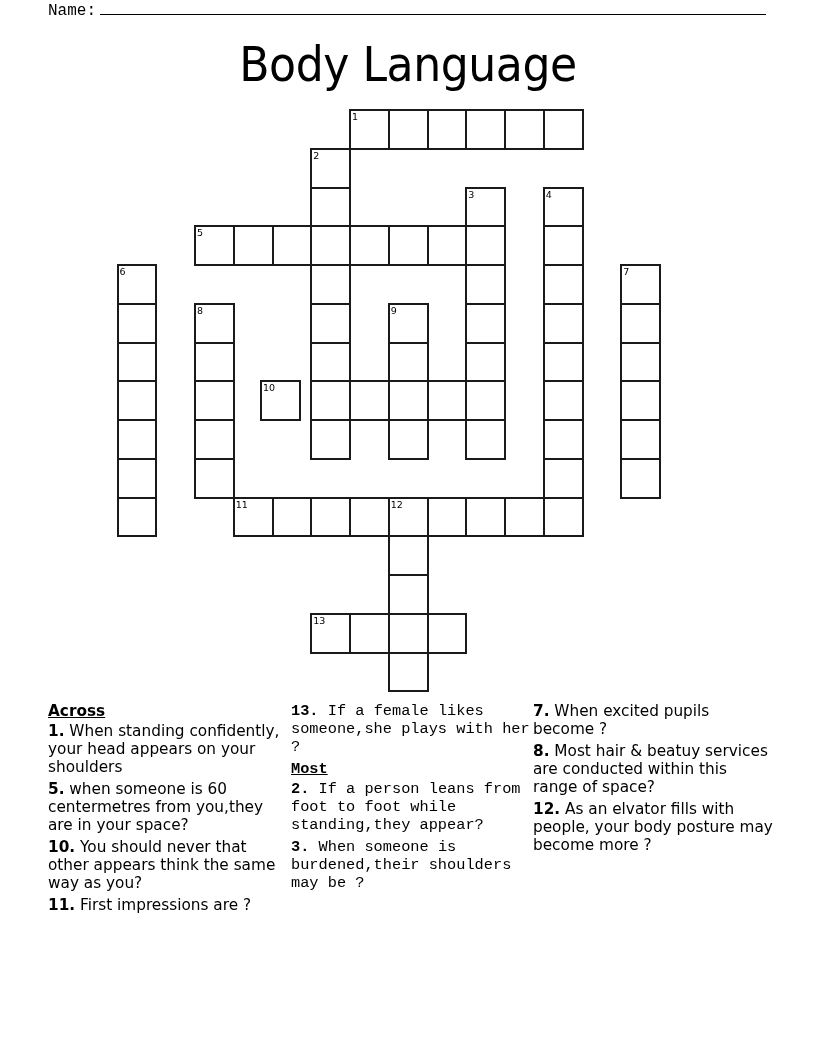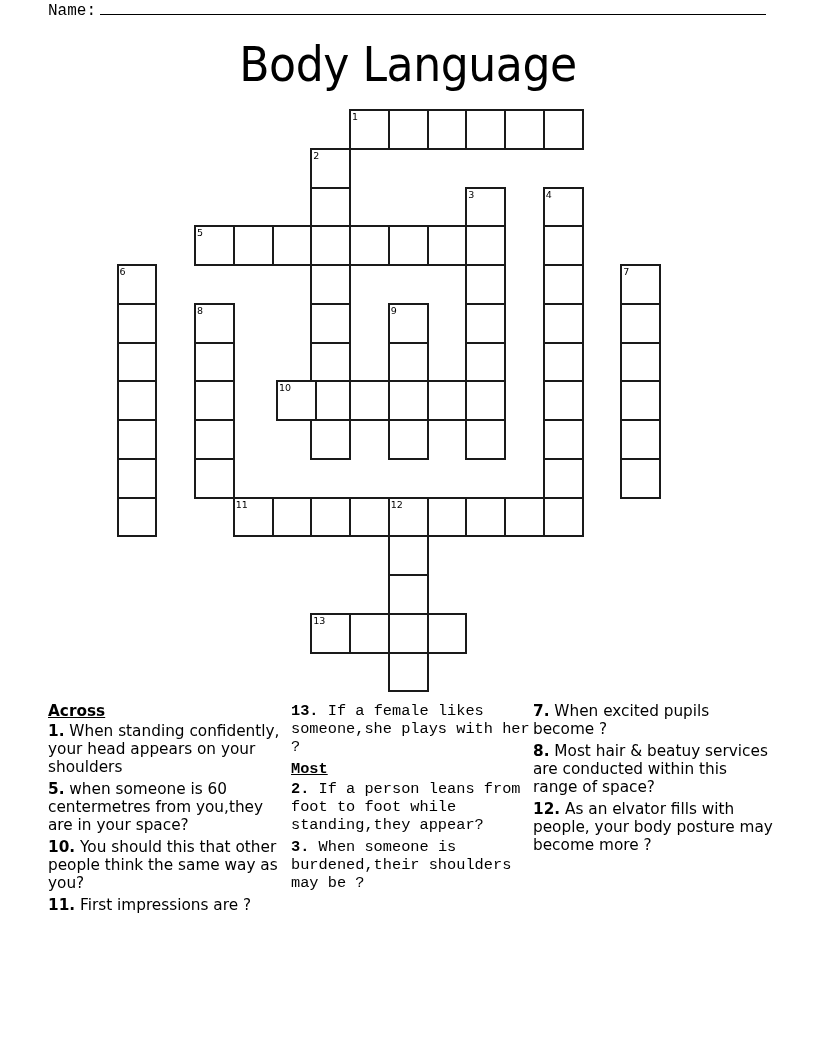--- a/index.html
+++ b/index.html
@@ -118,21 +118,21 @@
     <div class="cell" style="left: 194px; top: 341.5px;"></div>
     <div class="cell" style="left: 194px; top: 380.25px;"></div>
     <div class="cell" style="left: 194px; top: 419px;"></div>
     <div class="cell" style="left: 194px; top: 457.75px;"></div>
     <div class="cell" style="left: 387.75px; top: 302.75px;">
       <span class="num">9</span>
     </div>
     <div class="cell" style="left: 387.75px; top: 341.5px;"></div>
     <div class="cell" style="left: 387.75px; top: 380.25px;"></div>
     <div class="cell" style="left: 387.75px; top: 419px;"></div>
-    <div class="cell" style="left: 276px; top: 380.25px;">
+    <div class="cell" style="left: 260px; top: 380.25px;">
       <span class="num">10</span>
     </div>
     <div class="cell" style="left: 349px; top: 380.25px;"></div>
     <div class="cell" style="left: 426.5px; top: 380.25px;"></div>
     <div class="cell" style="left: 232.75px; top: 496.5px;">
       <span class="num">11</span>
     </div>
     <div class="cell" style="left: 271.5px; top: 496.5px;"></div>
     <div class="cell" style="left: 310.25px; top: 496.5px;"></div>
     <div class="cell" style="left: 349px; top: 496.5px;"></div>
@@ -151,21 +151,21 @@
     </div>
     <div class="cell" style="left: 349px; top: 612.75px;"></div>
     <div class="cell" style="left: 426.5px; top: 612.75px;"></div>
   </div>
 
 <div class="clues">
   <div class="clue-col col1">
     <div class="heading">Across</div>
     <div class="clue"><b>1.</b> <span>When standing confidently, your head appears on your shoulders</span></div>
     <div class="clue"><b>5.</b> <span>when someone is 60 centermetres from you,they are in your space?</span></div>
-    <div class="clue"><b>10.</b> <span>You should this that other people think the same way as you?</span></div>
+    <div class="clue"><b>10.</b> <span>You should never that other appears think the same way as you?</span></div>
     <div class="clue"><b>11.</b> <span>First impressions are ?</span></div>
   </div>
   <div class="clue-col col2">
     <div class="clue"><b>13.</b> <span>If a female likes someone,she plays with her ?</span></div>
     <div class="heading">Most</div>
     <div class="clue"><b>2.</b> <span>If a person leans from foot to foot while standing,they appear?</span></div>
     <div class="clue"><b>3.</b> <span>When someone is burdened,their shoulders may be ?</span></div>
   </div>
   <div class="clue-col col3">
     <div class="clue"><b>7.</b> <span>When excited pupils become ?</span></div>

